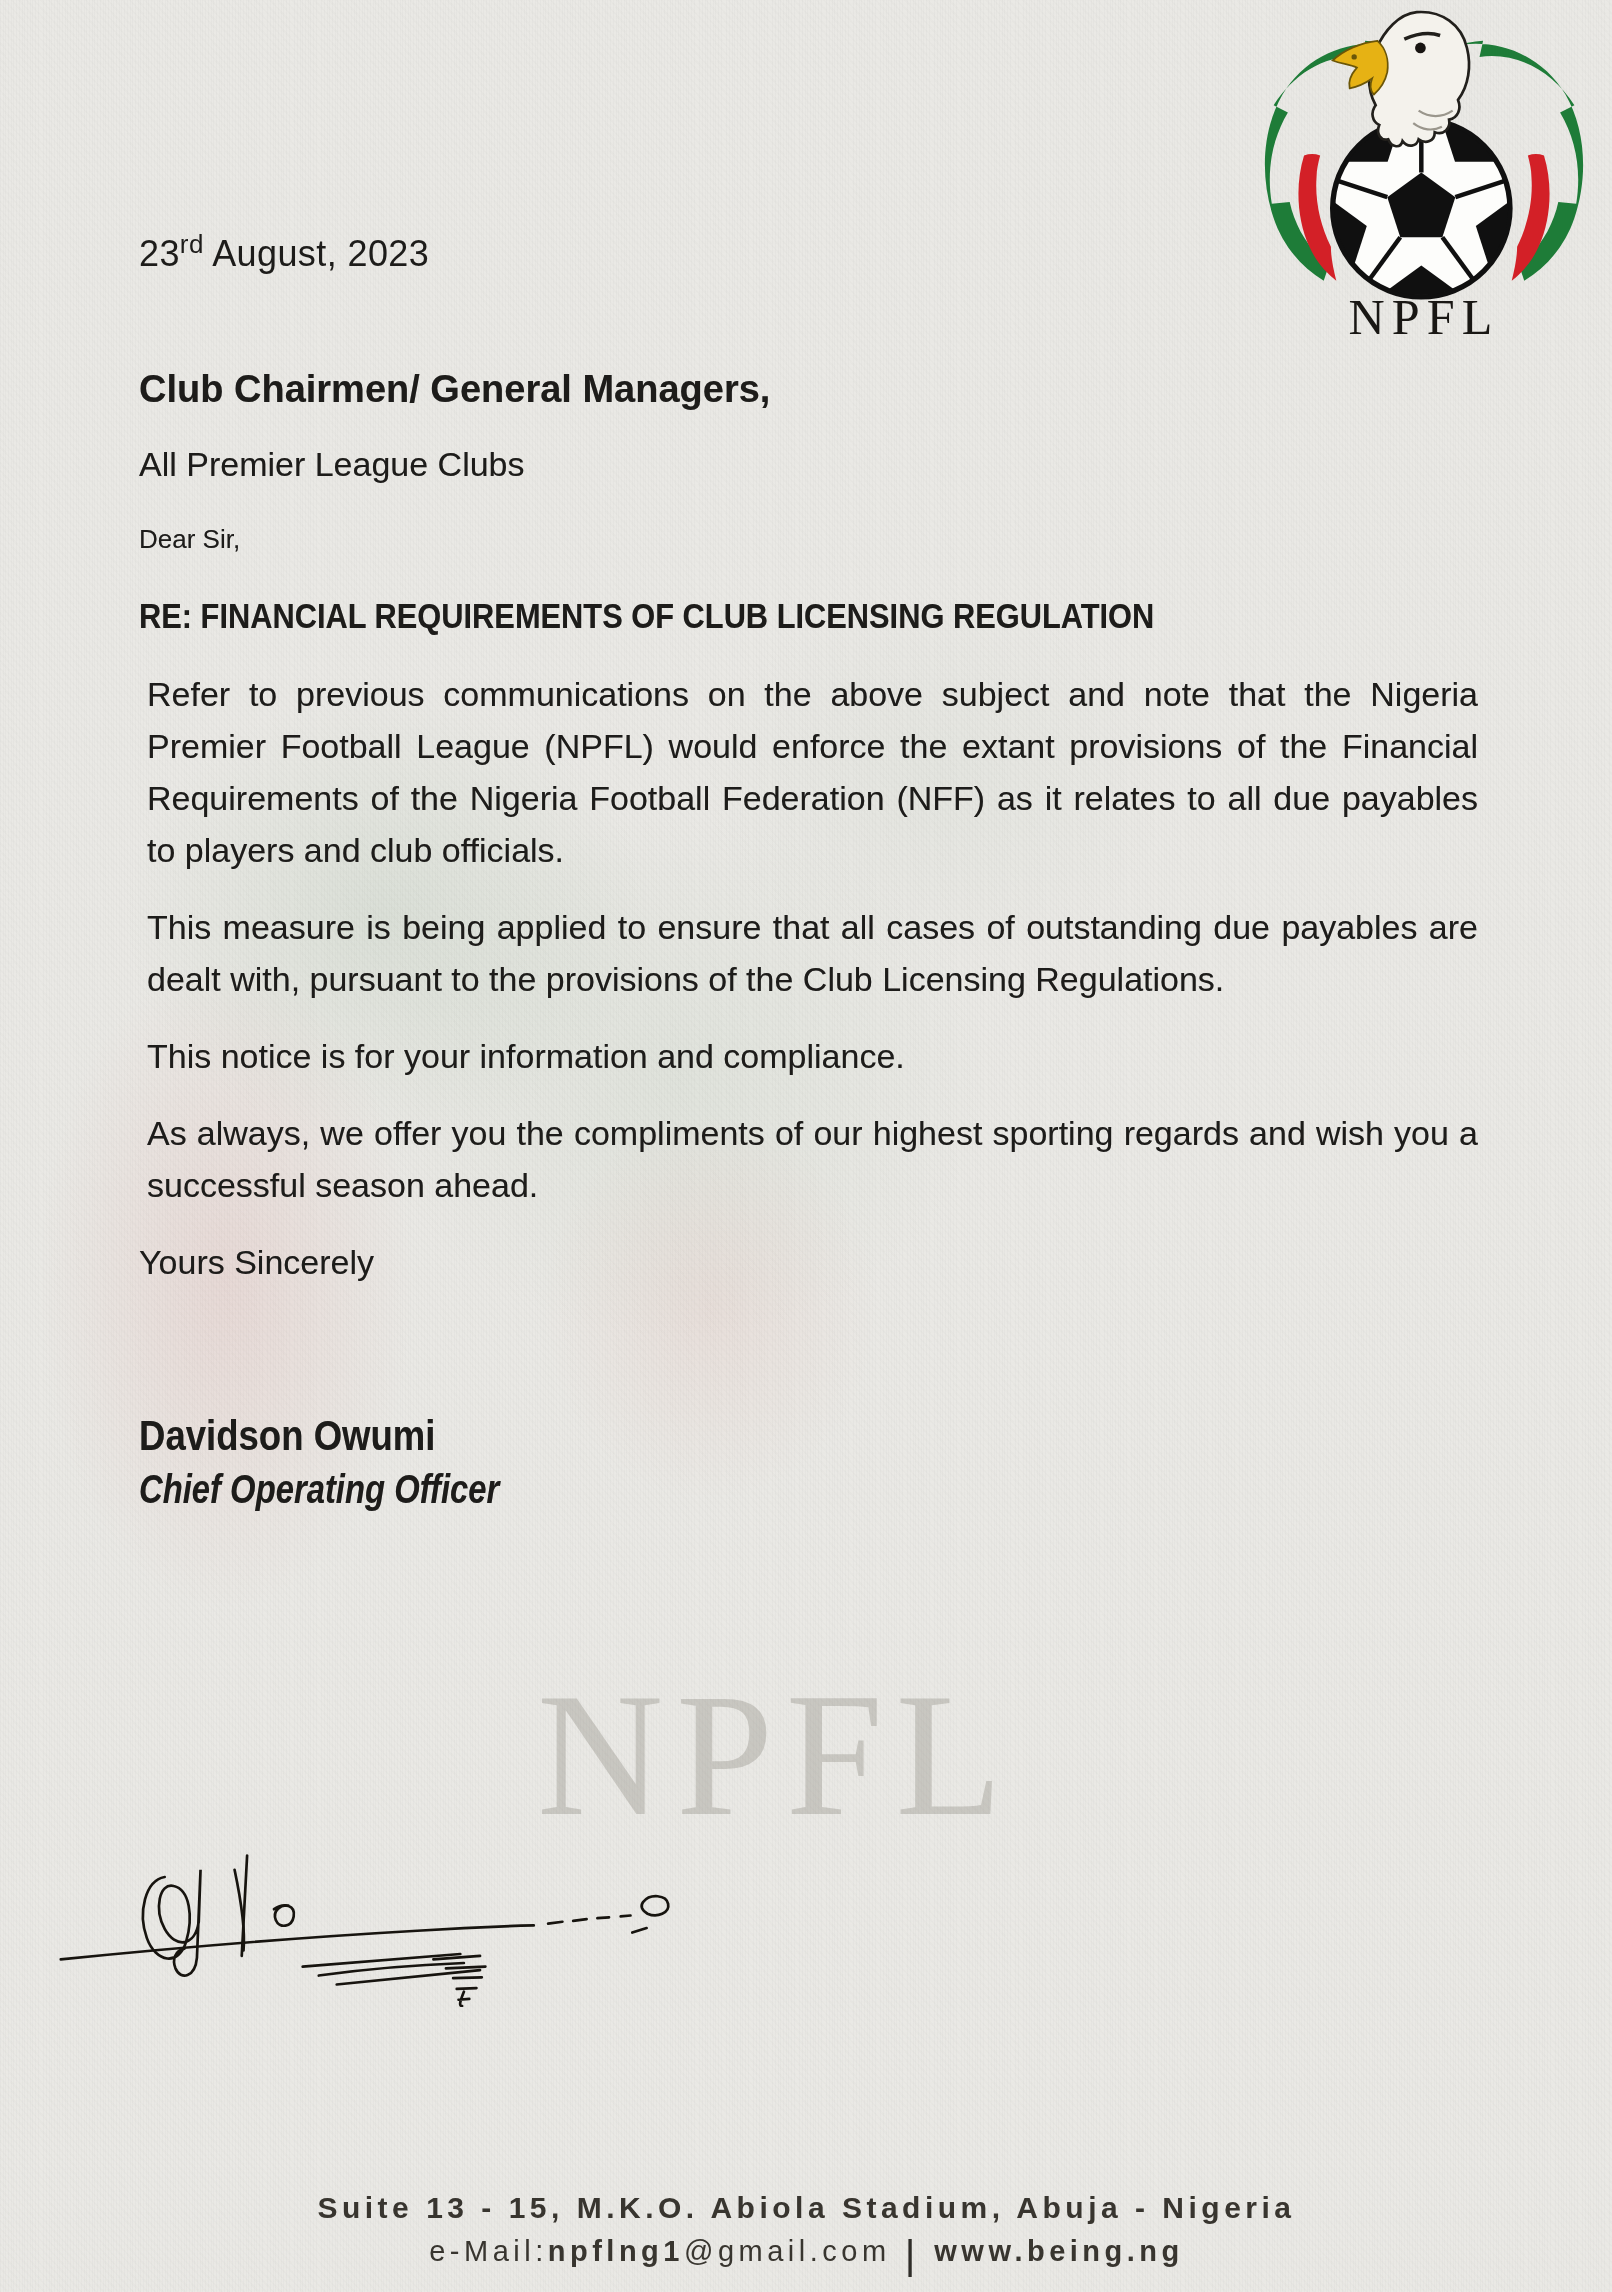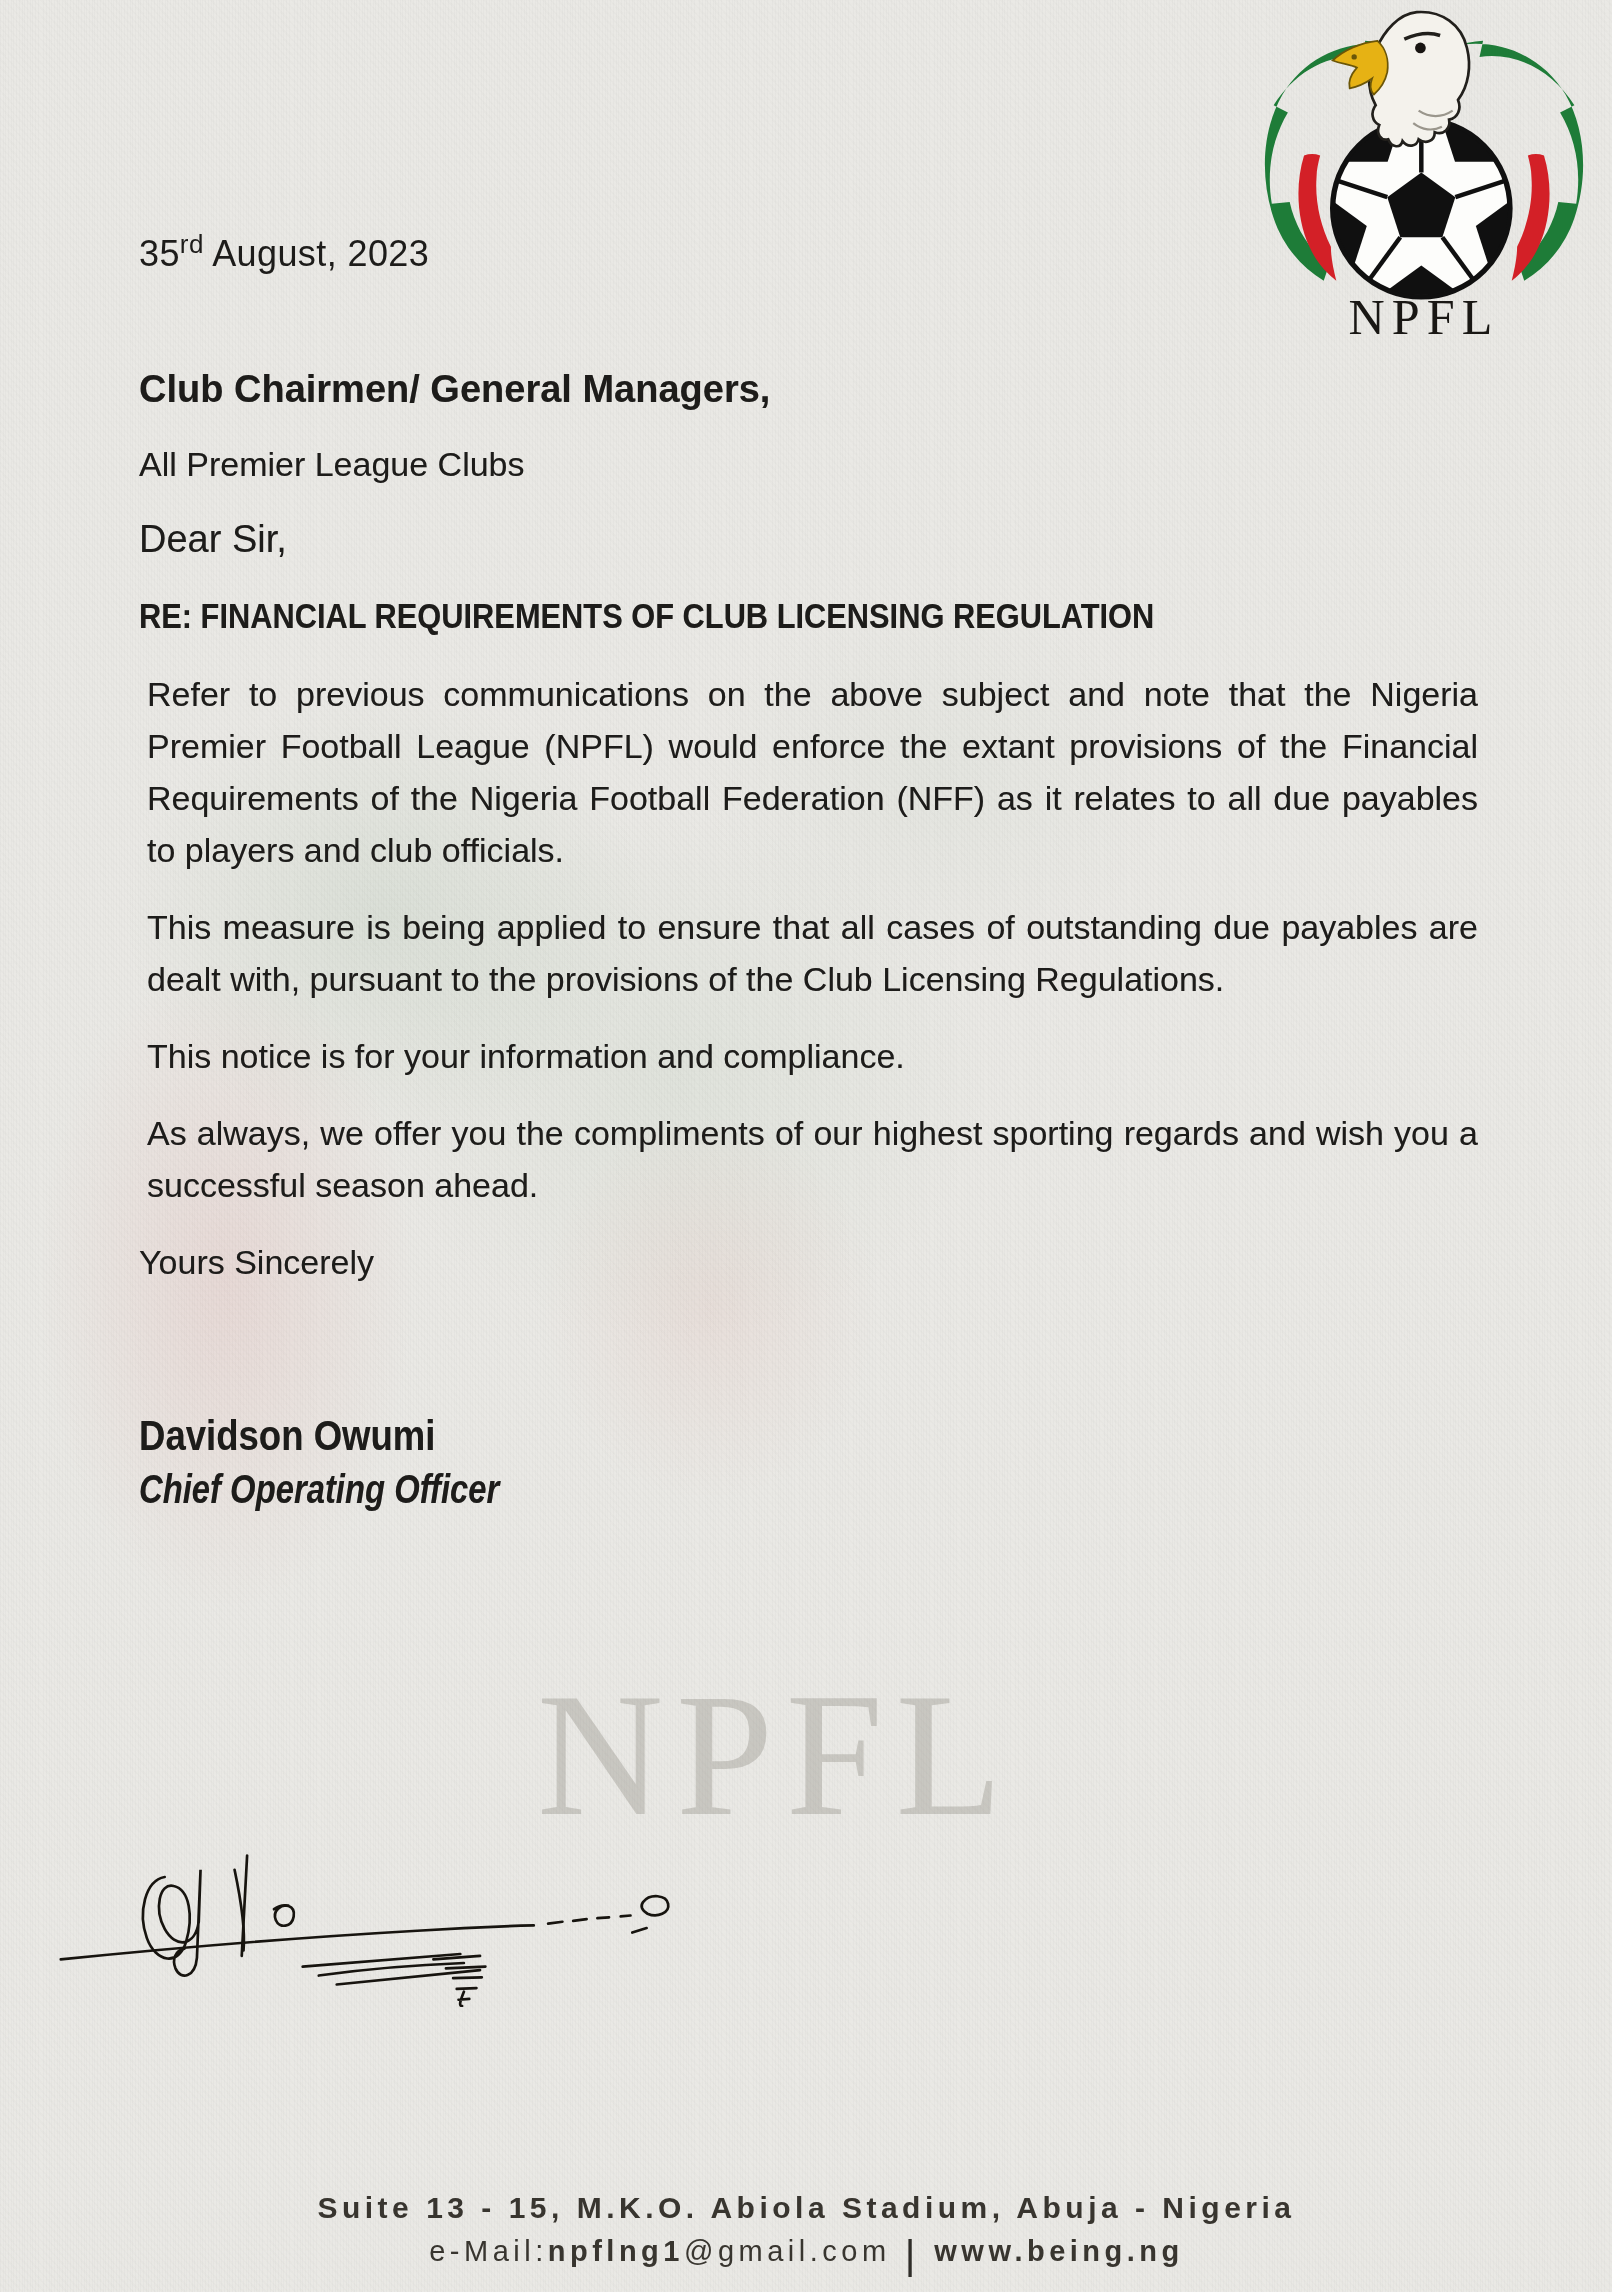--- a/index.html
+++ b/index.html
@@ -35,21 +35,21 @@
     font-size:36px;letter-spacing:0.4px;
   }
   .date-line sup{font-size:26px;}
   .logo{position:absolute;left:1243px;top:5.4px;width:362px;height:342px;z-index:2;}
   .content{
     position:absolute;left:139px;right:135px;top:368px;z-index:2;
     text-shadow:0 0 0.5px rgba(25,25,25,0.35);
   }
   .recipient-bold{font-size:38px;font-weight:700;line-height:43px;margin:0 0 32px 0;}
   .recipient{font-size:34px;line-height:43px;margin:0 0 32px 0;}
-  .salutation{font-size:38px;line-height:43px;margin:0 0 32px 0;}
+  .salutation{font-size:26px;line-height:43px;margin:0 0 32px 0;}
   .subject{
     font-size:35px;font-weight:700;line-height:45px;margin:0 0 30px 0;
     display:inline-block;transform:scaleX(0.88);transform-origin:left center;
     white-space:nowrap;
   }
   .body-par{
     font-size:34px;line-height:52px;margin:0 0 25px 8px;
     text-align:justify;
   }
   .closing{font-size:34px;line-height:52px;margin:0;}
@@ -124,21 +124,21 @@
       <path fill="#f4f2ec" stroke="#22201c" stroke-width="3" d="M192,8 C220,6 242,22 248,48 C253,68 250,90 238,106 C242,116 238,126 228,128 C230,138 222,146 212,142 C212,152 202,156 194,150 C192,158 182,160 176,152 C174,160 164,160 160,150 C152,152 146,144 150,134 C142,130 140,120 146,112 C136,94 136,68 146,50 C156,28 172,10 192,8 Z"></path>
       <path fill="#e6b214" stroke="#6b5608" stroke-width="2" d="M148,40 C130,42 110,50 98,62 C108,66 117,66 125,70 C119,77 115,85 117,93 C127,91 135,87 142,82 C139,90 140,96 144,100 C152,93 157,84 159,75 C161,61 157,48 148,40 Z"></path>
       <circle cx="196" cy="48" r="6" fill="#181512"></circle>
       <path d="M178,38 C192,32 206,30 218,34" stroke="#22201c" stroke-width="4" fill="none"></path>
       <circle cx="122" cy="58" r="3" fill="#6b5608"></circle>
       <path d="M194,118 C206,126 220,126 232,118 M188,132 C198,140 210,141 220,136" stroke="#9a968c" stroke-width="2.5" fill="none"></path>
     </g>
     <text x="200" y="368" text-anchor="middle" font-family="Liberation Serif, DejaVu Serif, serif" font-size="56" letter-spacing="8" fill="#191714">NPFL</text>
   </svg>
 
-  <div class="date-line"><span>35</span><sup>rd</sup><span> August, 2023</span></div>
+  <div class="date-line"><span>23</span><sup>rd</sup><span> August, 2023</span></div>
 
   <div class="content">
     <p class="recipient-bold">Club Chairmen/ General Managers,</p>
     <p class="recipient">All Premier League Clubs</p>
     <p class="salutation">Dear Sir,</p>
     <div><span class="subject">RE: FINANCIAL REQUIREMENTS OF CLUB LICENSING REGULATION</span></div>
     <p class="body-par">Refer to previous communications on the above subject and note that the Nigeria Premier Football League (NPFL) would enforce the extant provisions of the Financial Requirements of the Nigeria Football Federation (NFF) as it relates to all due payables to players and club officials.</p>
     <p class="body-par">This measure is being applied to ensure that all cases of outstanding due payables are dealt with, pursuant to the provisions of the Club Licensing Regulations.</p>
     <p class="body-par">This notice is for your information and compliance.</p>
     <p class="body-par">As always, we offer you the compliments of our highest sporting regards and wish you a successful season ahead.</p>

